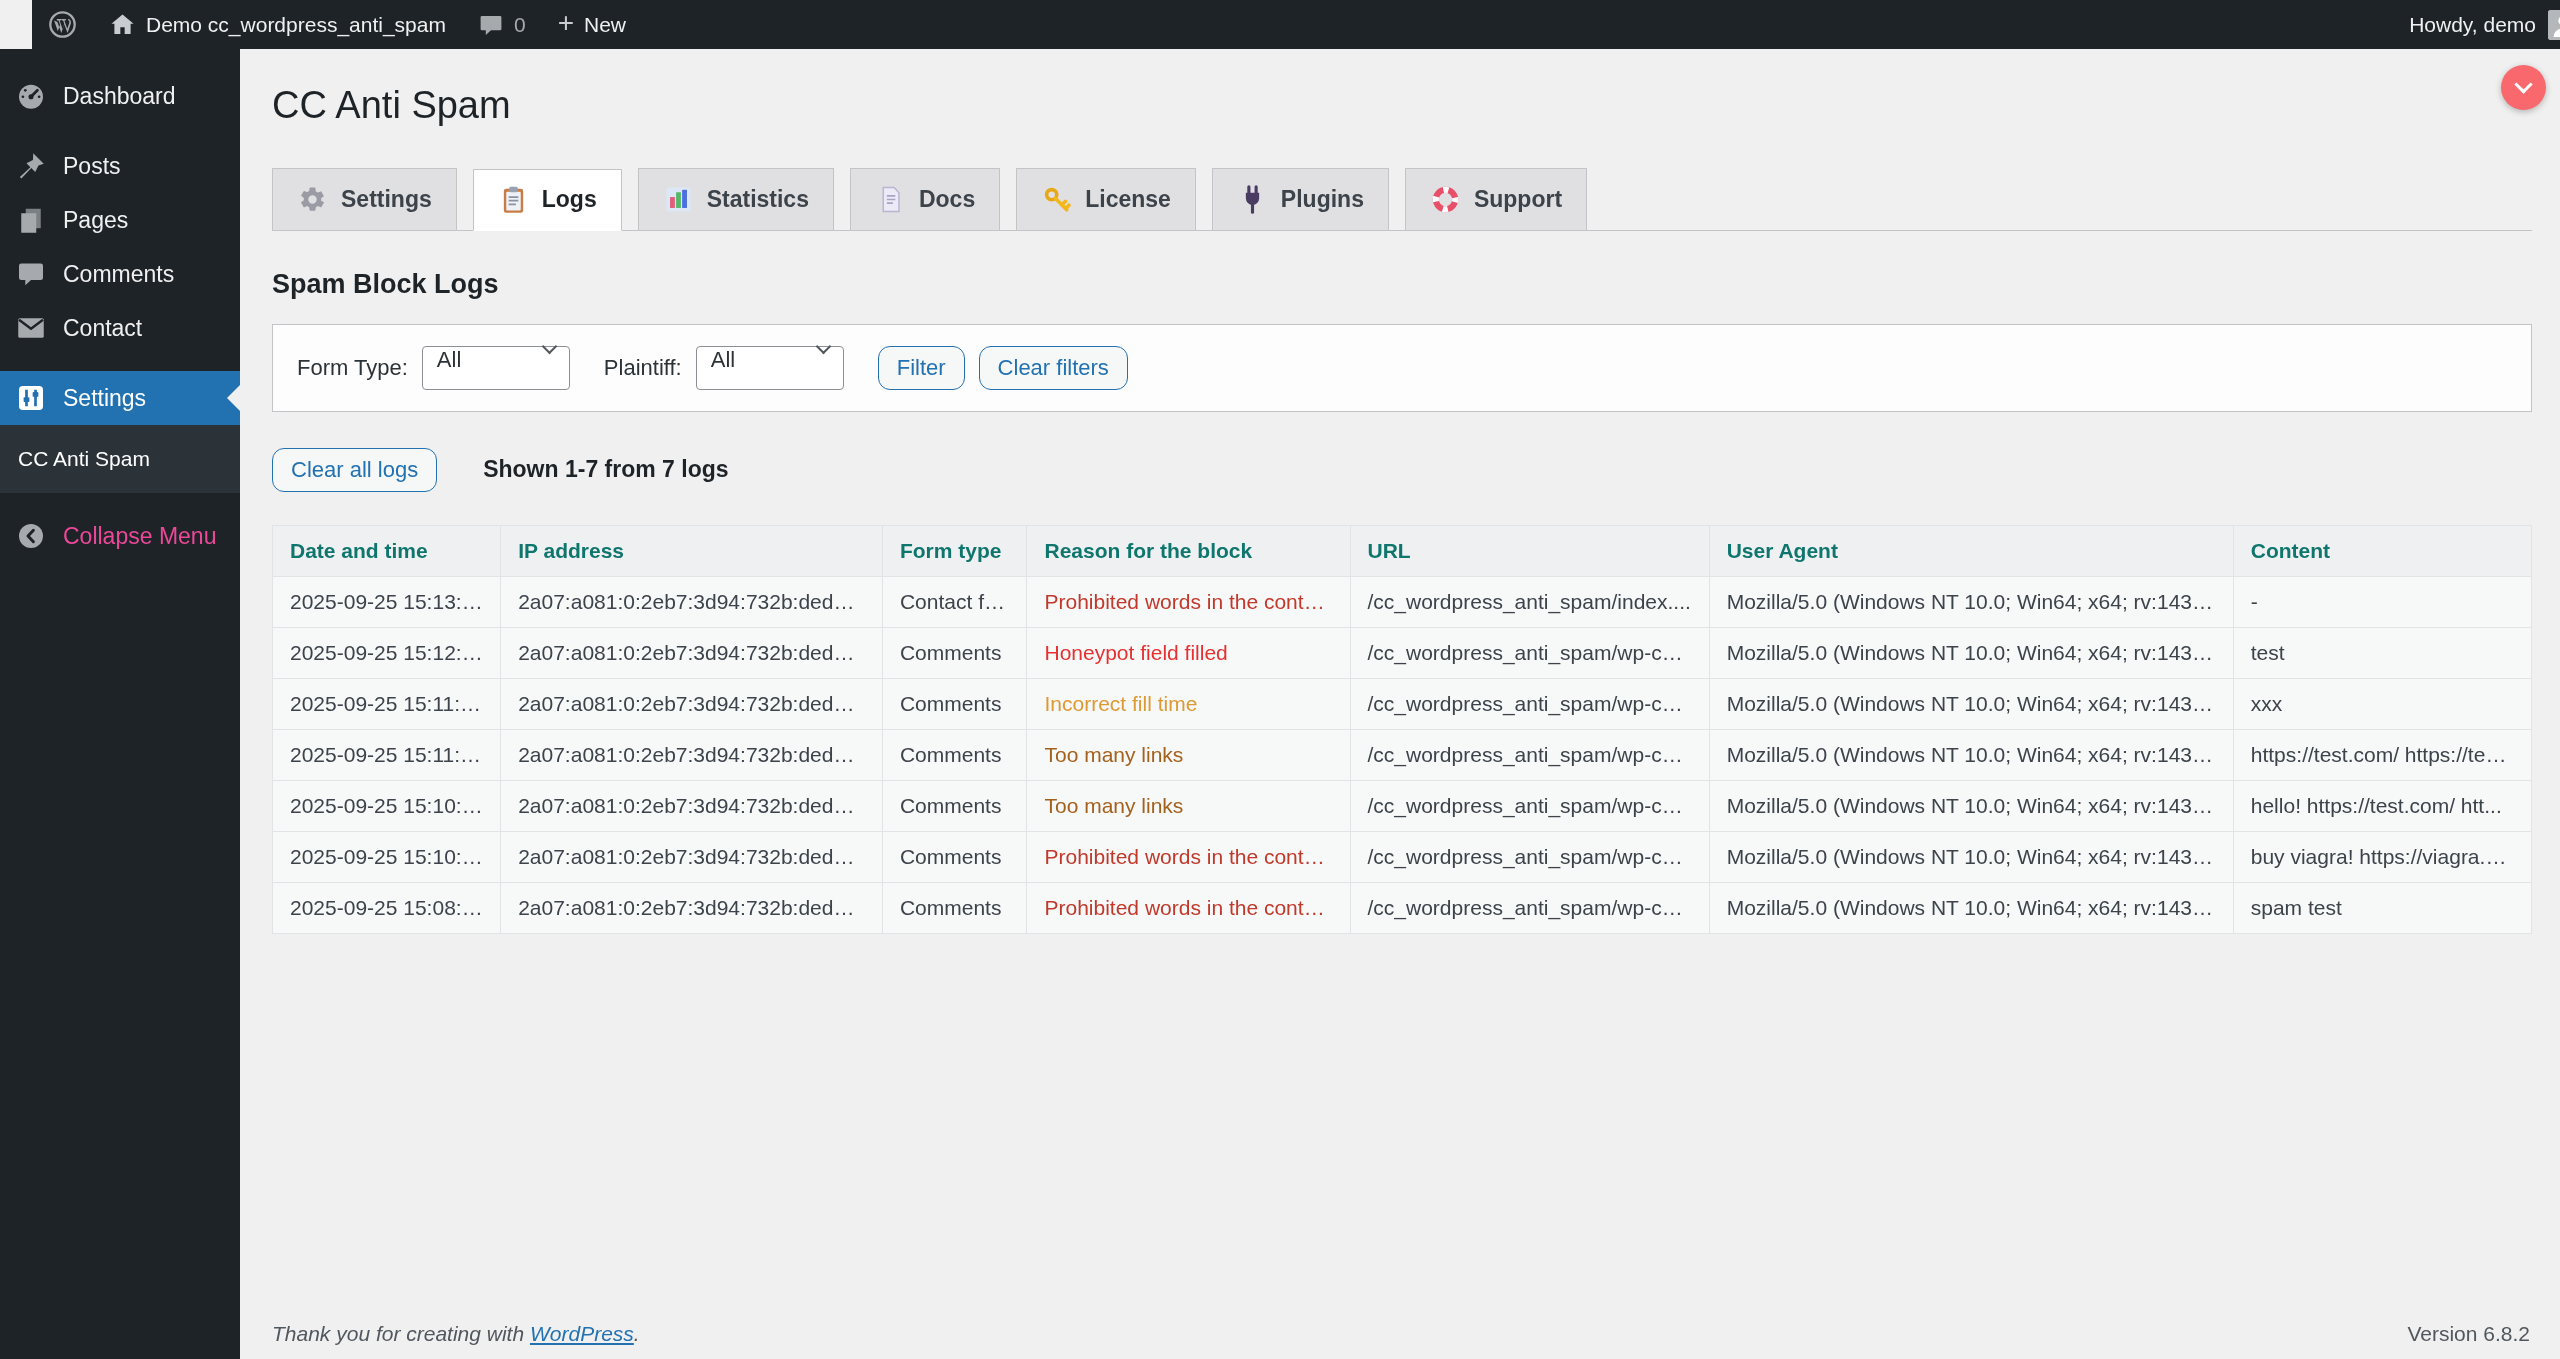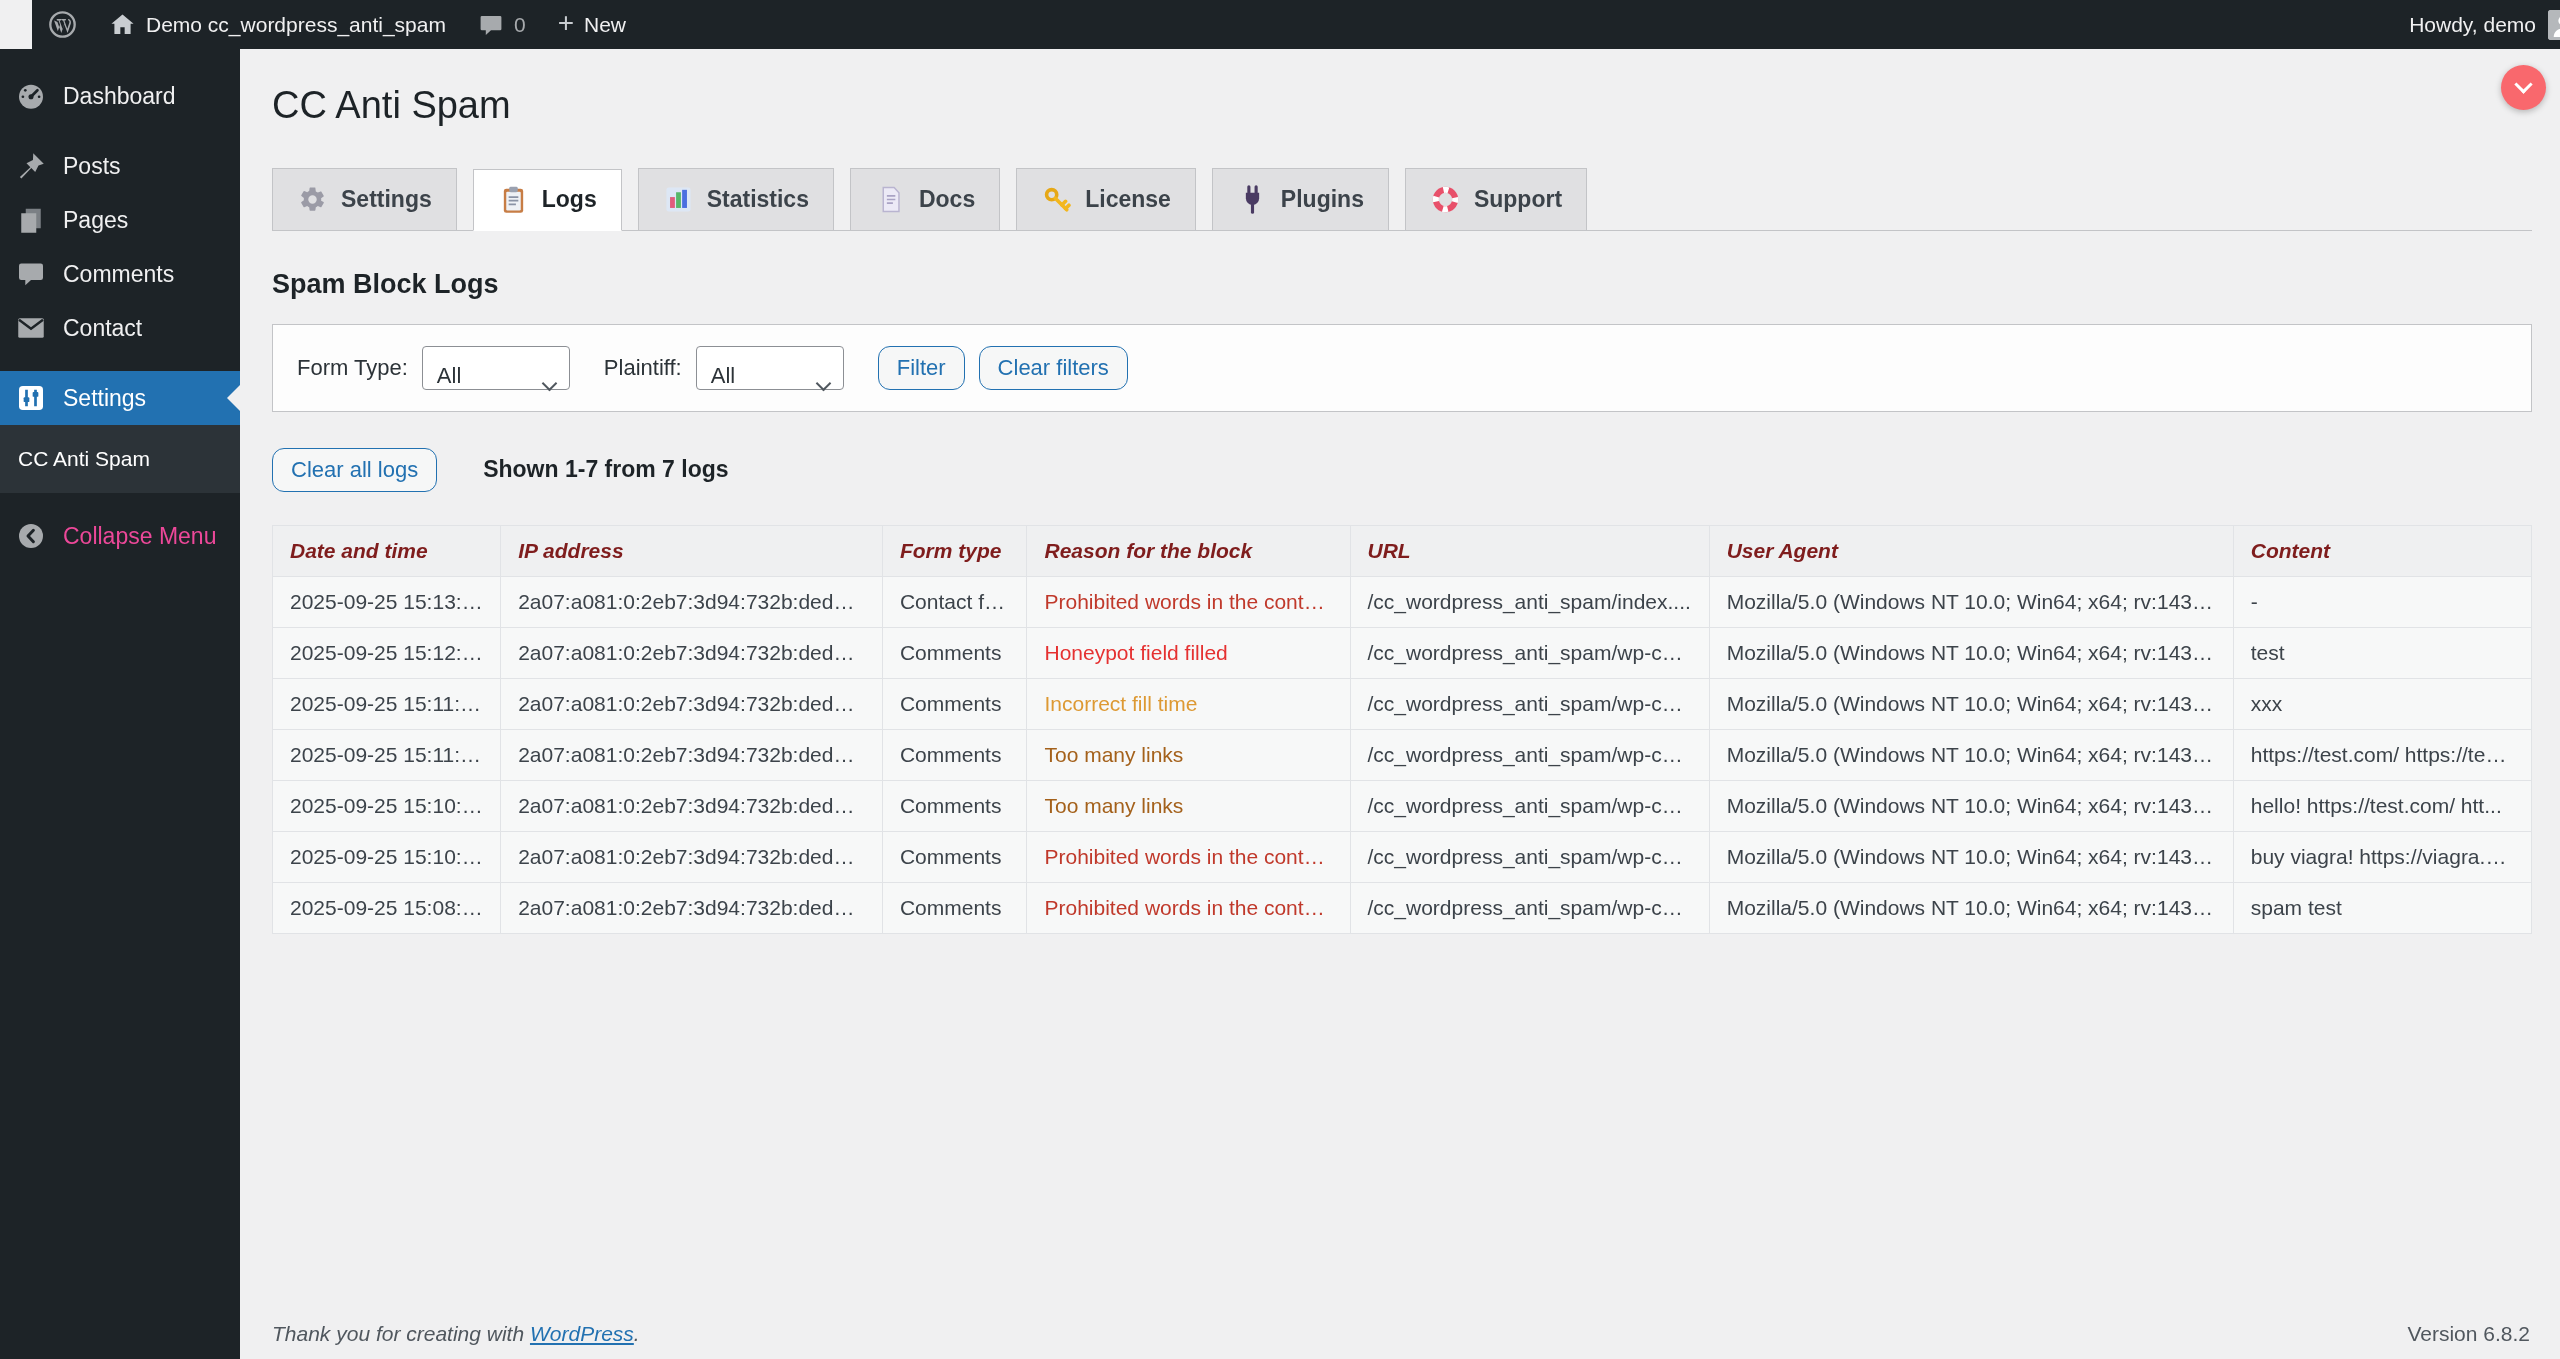--- a/index.html
+++ b/index.html
@@ -72,38 +72,38 @@
 
   h2.section-title { margin:38px 0 0 0; font-size:27px; font-weight:700; color:#1d2327; }
 
   
   .filter-box {
     margin-top:24px; border:1px solid #c3c4c7; background:#fdfdfd;
     padding:21px 24px; display:flex; align-items:center; gap:14px; font-size:22px; color:#2c3338;
   }
   .select {
     width:148px; height:44px; background:#fff; border:1px solid #8c8f94; border-radius:4px;
-    display:flex; align-items:flex-end; padding:0 14px; gap:8px; cursor:pointer; font-size:22px; color:#2c3338;
+    display:flex; align-items:flex-start; padding:0 14px; gap:8px; cursor:pointer; font-size:22px; color:#2c3338;
   }
   .select .chev-sm { width:11px; height:11px; border-right:2.5px solid #50575e; border-bottom:2.5px solid #50575e; transform:rotate(45deg); margin-left:auto; margin-top:-6px; }
   .sel-gap { width:6px; }
   .btn-outline {
     height:44px; padding:0 18px; background:#f6f7f7; border:1px solid #2271b1; border-radius:12px;
     color:#2271b1; font-size:22px; font-family:"Liberation Sans", sans-serif; cursor:pointer; white-space:nowrap;
   }
 
   
   .logs-toolbar { margin-top:36px; display:flex; align-items:center; gap:46px; }
   .shown { font-size:23px; font-weight:700; color:#1d2327; }
 
   
   table.logs-table { margin-top:33px; width:100%; border-collapse:collapse; background:#f7f8f8; font-size:21px; }
   table.logs-table th, table.logs-table td { border:1px solid #e1e3e6; padding:13px 17px; text-align:left; vertical-align:middle; }
   table.logs-table { border:1px solid #c9cbce; }
-  table.logs-table th { background:#eff0f1; font-weight:700; color:#7f1d1d; white-space:nowrap;font-style:italic; }
+  table.logs-table th { background:#eff0f1; font-weight:700; color:#0f766e; white-space:nowrap; }
   table.logs-table td { color:#3c434a; white-space:nowrap; overflow:hidden; text-overflow:ellipsis; max-width:0; }
   table.logs-table td.reason { font-weight:400; }
 
   
   .footer { position:absolute; left:32px; right:30px; bottom:13px; display:flex; justify-content:space-between; align-items:flex-end; font-size:21px; color:#50575e; }
   .thanks { font-style:italic; color:#50575e; }
   .thanks a { color:#2271b1; text-decoration:underline; cursor:pointer; font-style:italic; }
   .version { color:#50575e; }
 </style>
 </head>

